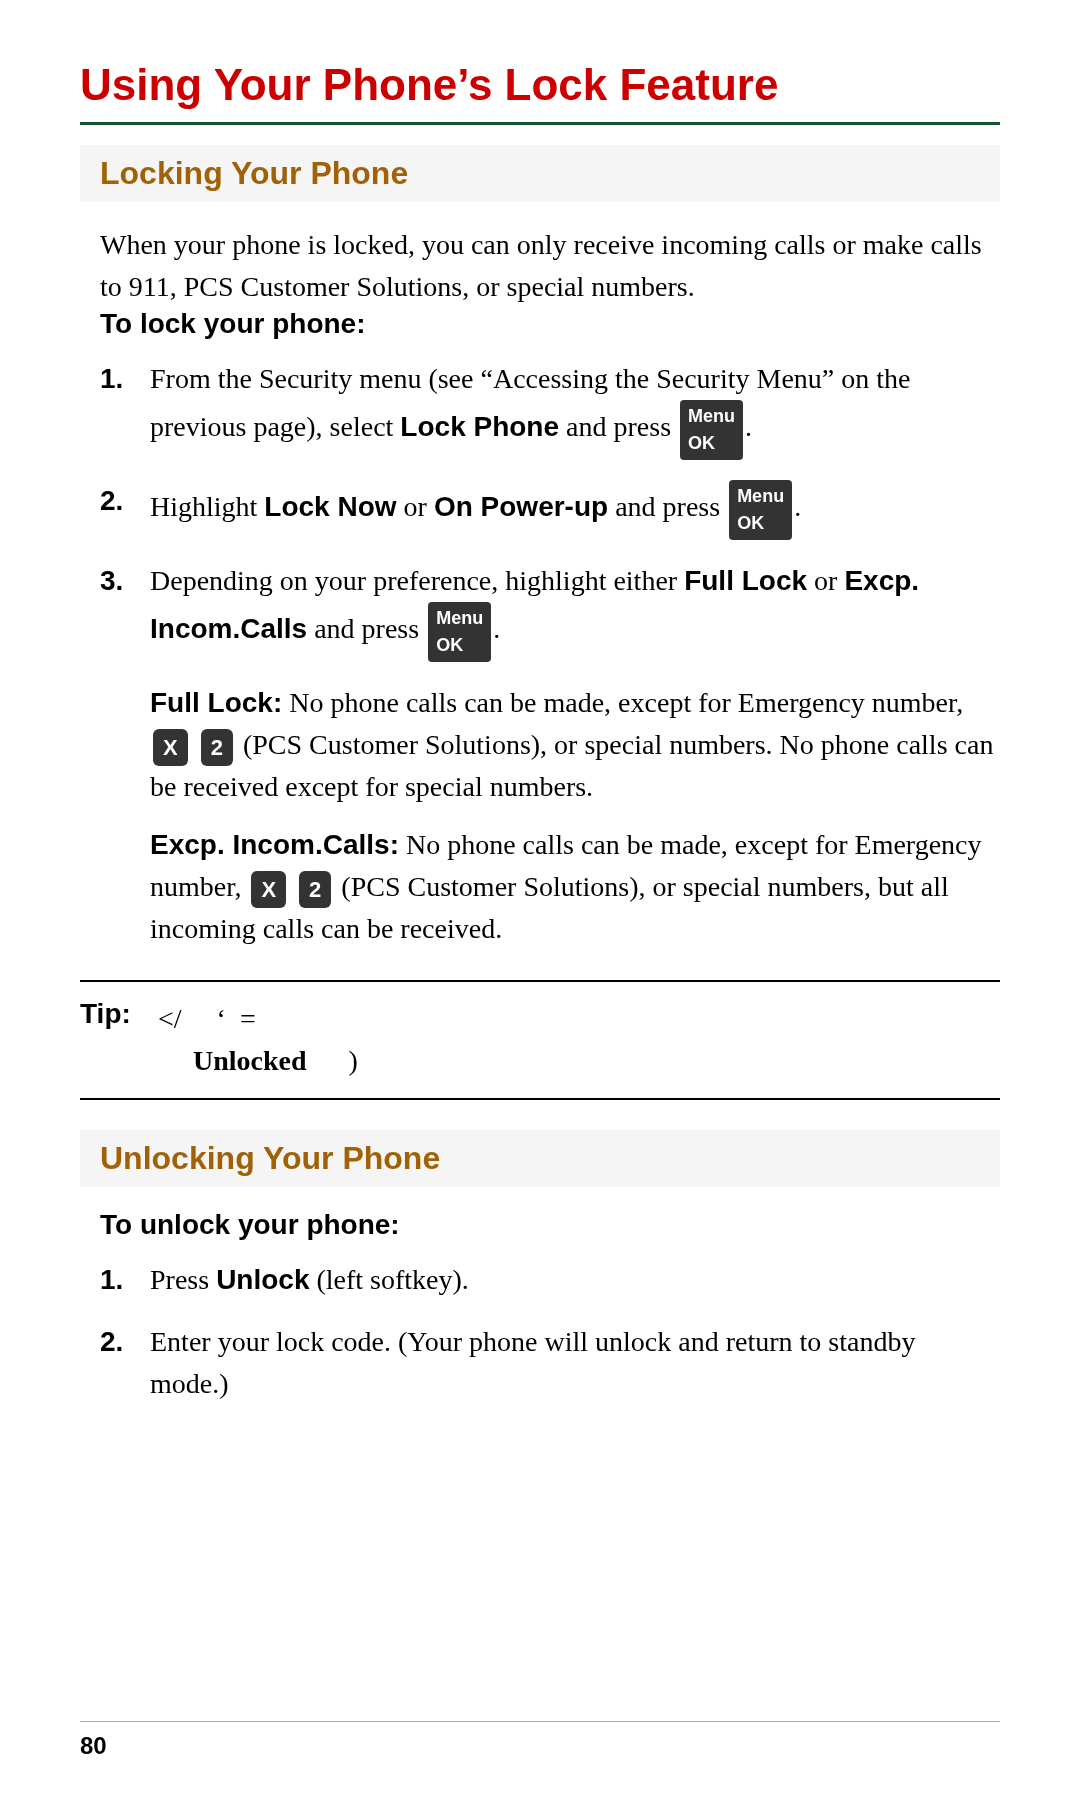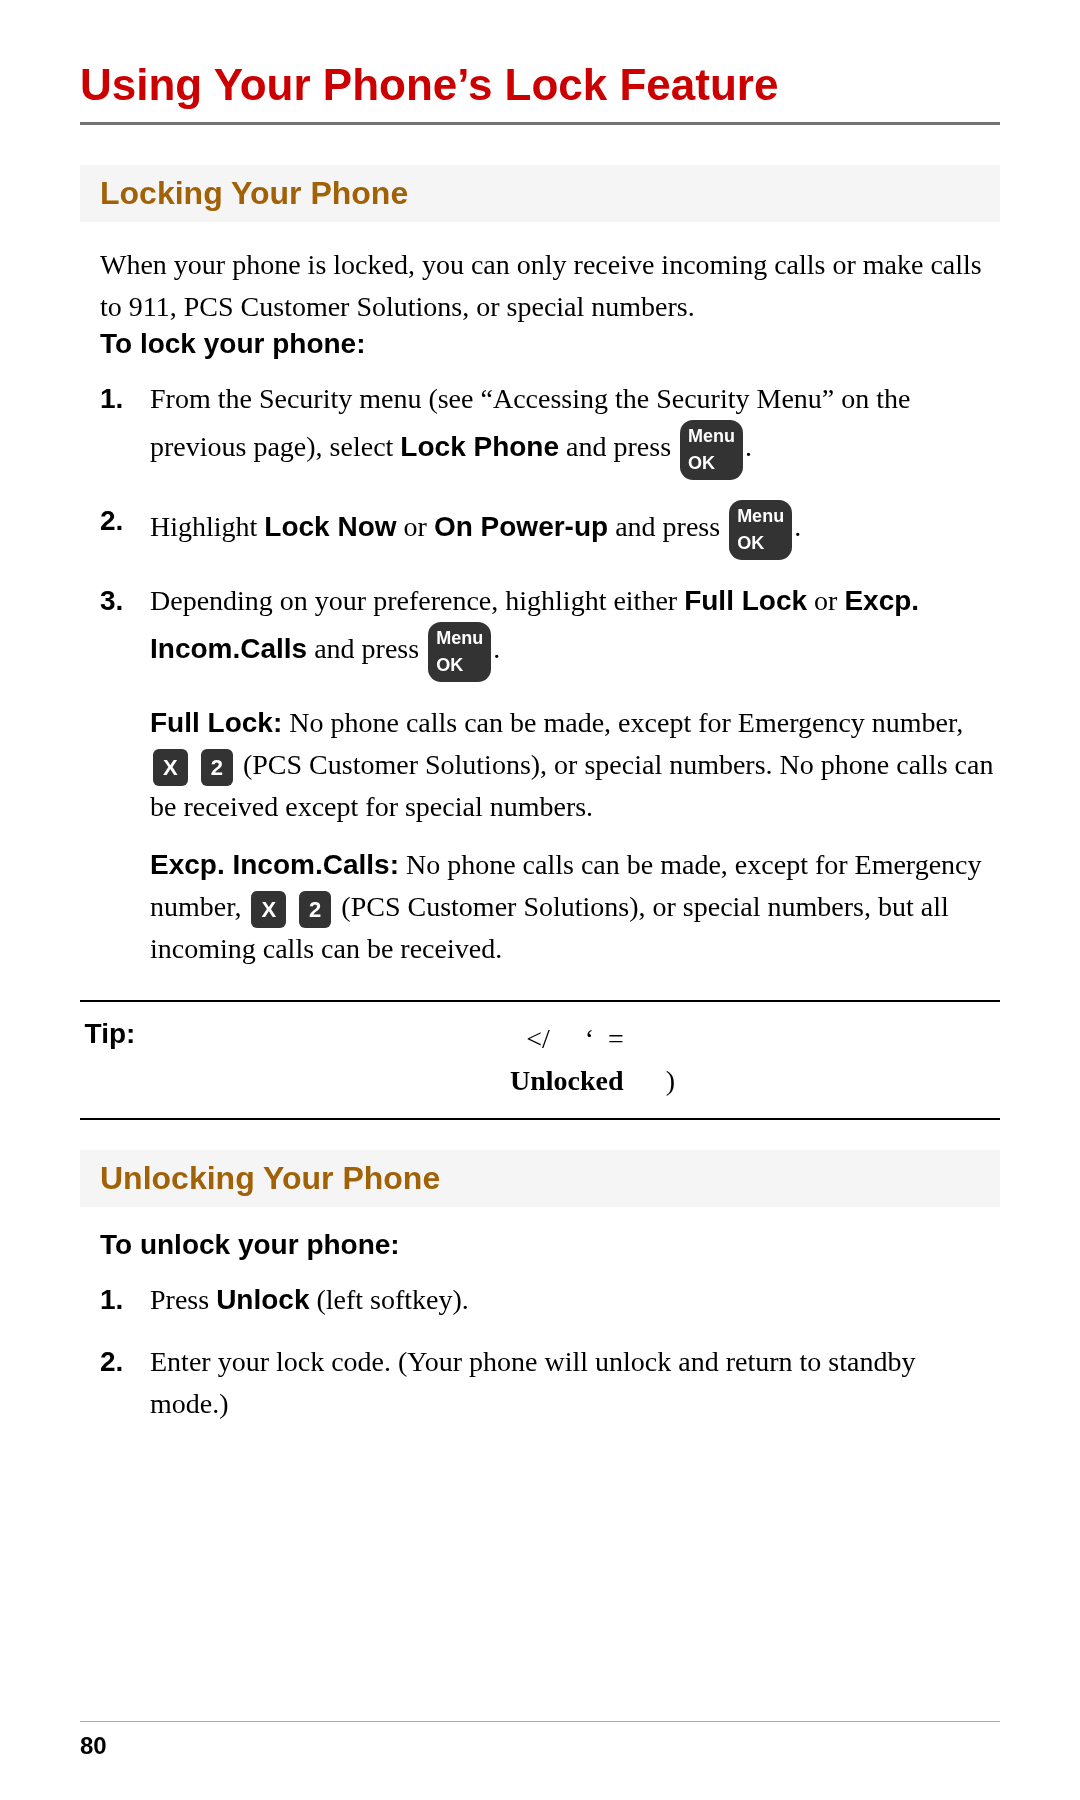--- a/index.html
+++ b/index.html
@@ -16,23 +16,23 @@
       font-size: 28px;
       color: #000000;
       padding: 60px 80px 60px 80px;
     }
 
     .page-title {
       font-family: Arial, Helvetica, sans-serif;
       font-size: 44px;
       font-weight: 900;
       color: #cc0000;
-      border-bottom: 3px solid #737373;
+      border-bottom: 3px solid #14532d;
       padding-bottom: 12px;
-      margin-bottom: 40px;
+      margin-bottom: 20px;
     }
 
     .section-title {
       font-family: Arial, Helvetica, sans-serif;
       font-size: 32px;
       font-weight: 900;
       color: #a16207;
       background-color: #f5f5f5;
       padding: 10px 20px;
       margin-bottom: 22px;
@@ -105,39 +105,38 @@
 
     .menu-badge {
       display: inline-flex;
       align-items: center;
       justify-content: center;
       background: #333333;
       color: #ffffff;
       font-weight: 900;
       font-family: Arial, sans-serif;
       font-size: 18px;
-      border-radius: 13px;
+      border-radius: 4px;
       padding: 3px 8px;
       margin: 0 2px;
       vertical-align: middle;
     }
 
     .tip-box {
       border-top: 2px solid #000000;
       border-bottom: 2px solid #000000;
       padding: 16px 0 16px 0;
       margin: 30px 0 30px 0;
       font-size: 28px;
     }
 
     .tip-box .tip-row {
       display: flex;
       align-items: flex-start;
-      gap: 10px;
-      text-align: center;
+      gap: 18px;
     }
 
     .tip-box .tip-label {
       font-family: Arial, Helvetica, sans-serif;
       font-weight: 700;
       min-width: 60px;
     }
 
     .tip-box .tip-content {
       flex: 1;

